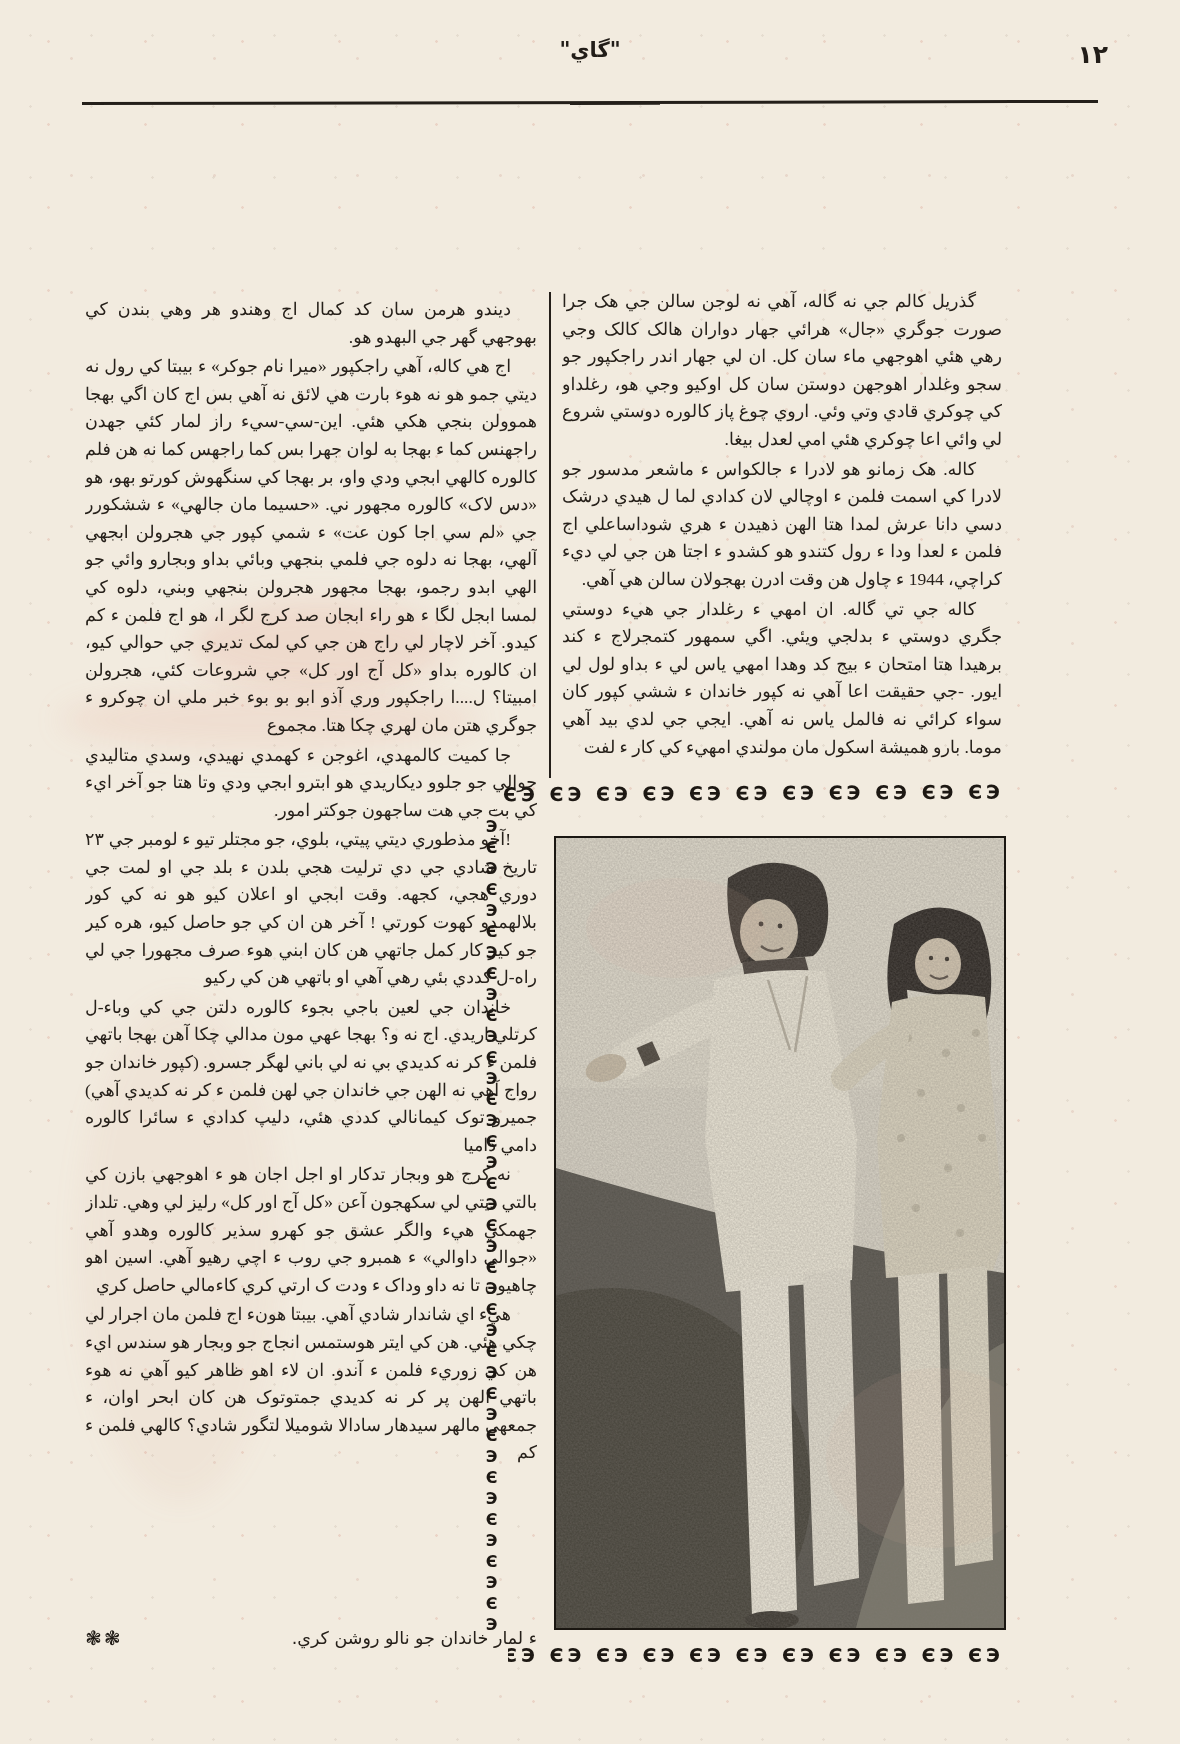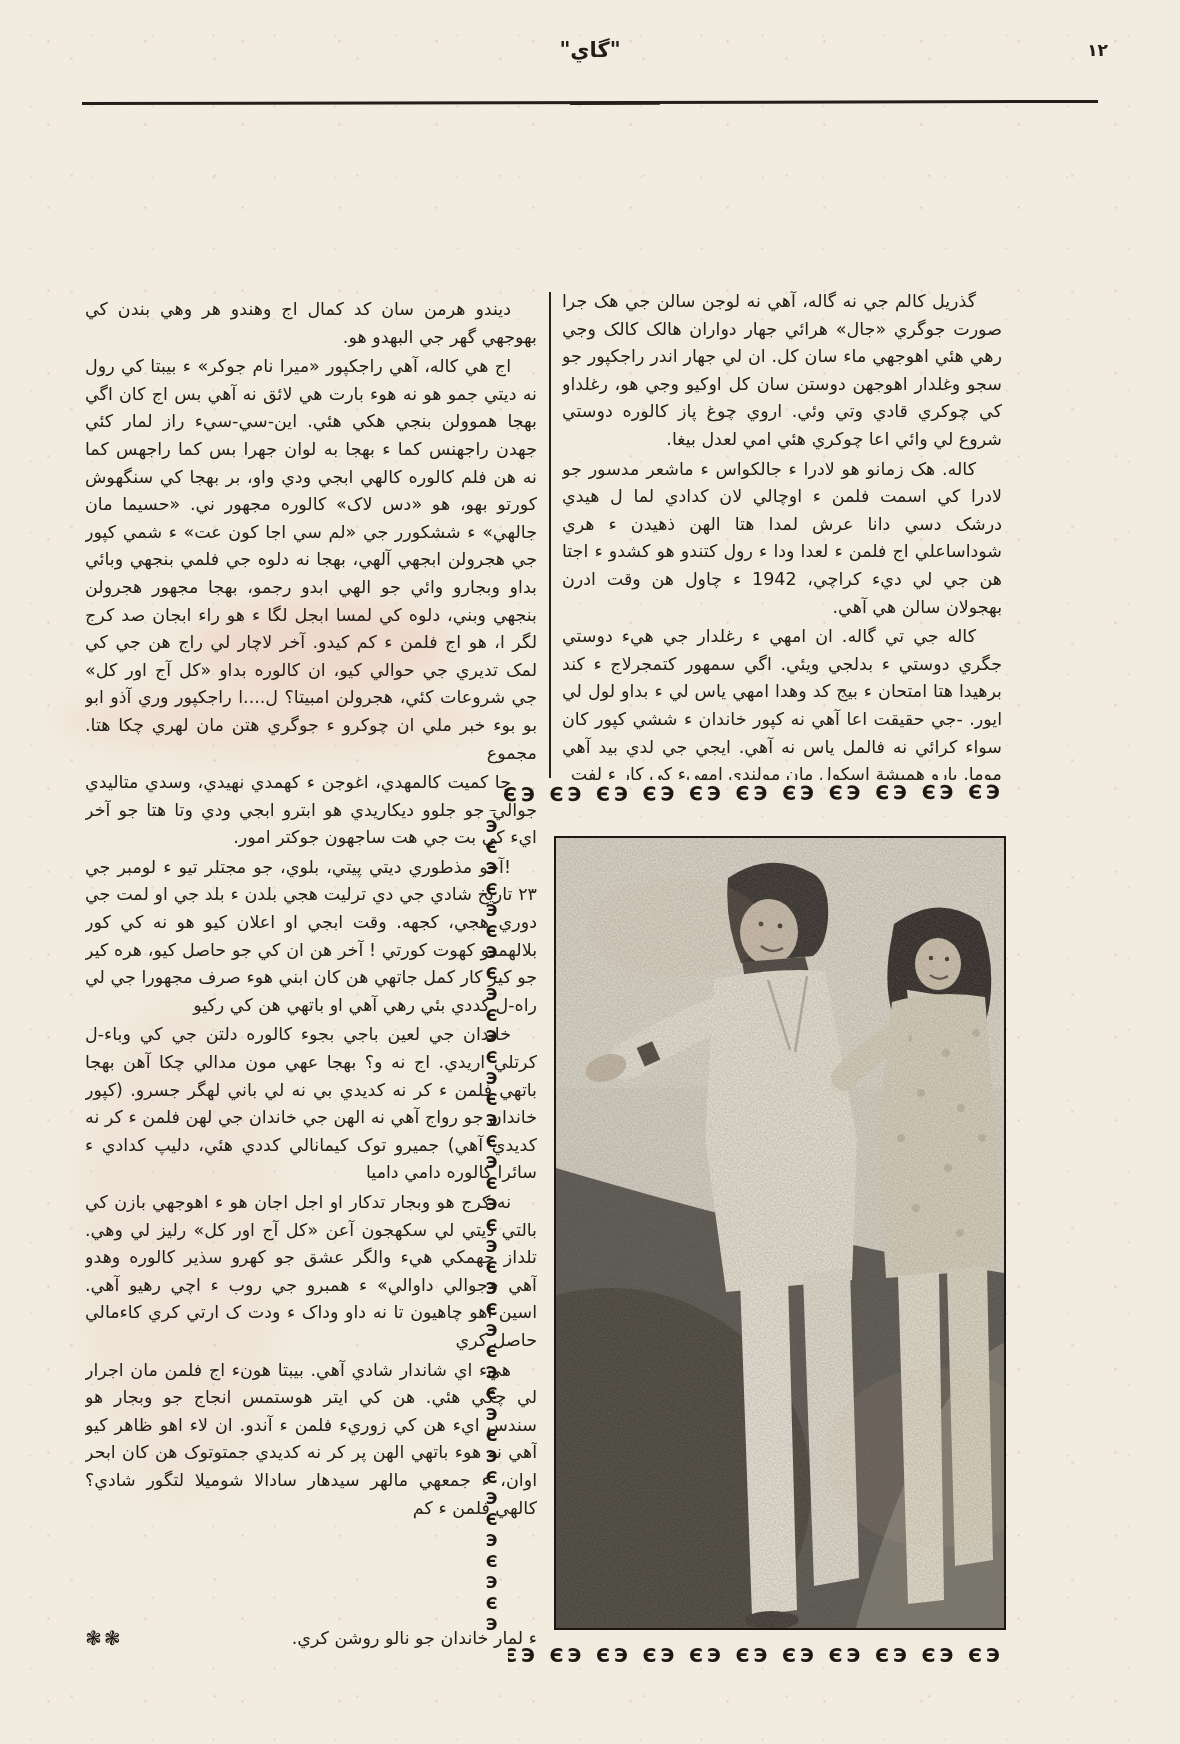--- a/index.html
+++ b/index.html
@@ -14,21 +14,21 @@
     font-family:"DejaVu Sans",sans-serif;color:#221d18;
   }
   .stain{position:absolute;border-radius:50%;filter:blur(14px);pointer-events:none;}
   .stain.s1{left:190px;top:600px;width:260px;height:90px;background:rgba(224,150,130,.20);}
   .stain.s2{left:60px;top:690px;width:420px;height:60px;background:rgba(224,150,130,.14);}
   .stain.s3{left:640px;top:1180px;width:300px;height:200px;background:rgba(224,160,140,.10);}
   .stain.s4{left:80px;top:1000px;width:200px;height:500px;background:rgba(210,140,120,.07);}
 
   .masthead{position:absolute;top:38px;left:0;width:100%;text-align:center;
     font-size:21px;font-weight:bold;letter-spacing:1px;}
-  .page-number{position:absolute;top:40px;right:72px;font-size:17px;font-weight:bold;}
+  .page-number{position:absolute;top:40px;right:72px;font-size:25px;font-weight:bold;}
   .top-rule{position:absolute;top:101px;left:82px;width:1016px;height:3px;background:#241f1a;
     transform:rotate(-.12deg);}
   .top-rule::after{content:"";position:absolute;left:48%;top:2px;width:90px;height:2px;background:#241f1a;}
 
   .headline-box{position:absolute;left:86px;top:120px;width:916px;height:158px;}
   .band-h{position:absolute;left:0;right:0;height:19px;
     background-image:
       repeating-linear-gradient(90deg,#2d2016 0 4px,rgba(0,0,0,0) 4px 7px,#2d2016 7px 10px,rgba(0,0,0,0) 10px 15px),
       linear-gradient(#2d2016,#2d2016);
     background-size:auto 13px,100% 3px;
@@ -44,21 +44,21 @@
   .band-v.right{right:2px;}
   .band-v.left{left:2px;transform:scaleX(-1);}
   .headline-title{position:absolute;left:30px;right:30px;top:24px;bottom:14px;
     display:flex;align-items:center;justify-content:center;
     font-size:47px;font-weight:bold;white-space:nowrap;
     -webkit-text-stroke:.9px #1c1712;color:#1c1712;
     transform:rotate(-1deg);}
 
   .col{position:absolute;direction:rtl;text-align:justify;overflow:hidden;
     font-size:17.5px;line-height:27.6px;color:#26201a;}
-  .col p{margin:0 0 2px 0;text-indent:26px;}
+  .col p{margin:0 0 2px 0;text-indent:26px;font-family:Liberation Serif, serif;}
   .col-right{right:178px;top:288px;width:440px;height:492px;}
   .col-divider{position:absolute;left:549px;top:292px;width:2px;height:486px;background:#241f1a;}
   .col-left{left:85px;top:296px;width:452px;height:1328px;}
   .closing-line{position:absolute;left:85px;top:1626px;width:452px;direction:rtl;
     display:flex;justify-content:space-between;align-items:center;
     font-size:17.5px;color:#26201a;}
   .flowers{font-size:20px;letter-spacing:2px;color:#1e1914;}
 
   .photo-block{position:absolute;left:478px;top:780px;width:526px;height:888px;}
   .orn-row{position:absolute;height:26px;font-size:19px;font-weight:bold;letter-spacing:4px;
@@ -82,21 +82,21 @@
   <div class="stain s3"></div>
   <div class="stain s4"></div>
 
   <div class="masthead">"گاي"</div>
   <div class="page-number">١٢</div>
   <div class="top-rule"></div>
 
 
   <div class="col col-right">
       <p>گذريل کالم جي نه گاله، آهي نه لوجن سالن جي هک جرا صورت جوگري «جال» هرائي جهار دواران هالک کالک وجي رهي هئي اهوجهي ماء سان کل. ان لي جهار اندر راجکپور جو سجو وغلدار اهوجهن دوستن سان کل اوکيو وجي هو، رغلداو کي چوکري قادي وتي وئي. اروي چوغ پاز کالوره دوستي شروع لي وائي اعا چوکري هئي امي لعدل بيغا.</p>
-      <p>کاله. هک زمانو هو لادرا ء جالکواس ء ماشعر مدسور جو لادرا کي اسمت فلمن ء اوچالي لان کدادي لما ل هيدي درشک دسي دانا عرش لمدا هتا الهن ذهيدن ء هري شوداساعلي اج فلمن ء لعدا ودا ء رول کتندو هو کشدو ء اجتا هن جي لي ديء کراچي، 1942 ء چاول هن وقت ادرن بهجولان سالن هي آهي.</p>
+      <p>کاله. هک زمانو هو لادرا ء جالکواس ء ماشعر مدسور جو لادرا کي اسمت فلمن ء اوچالي لان کدادي لما ل هيدي درشک دسي دانا عرش لمدا هتا الهن ذهيدن ء هري شوداساعلي اج فلمن ء لعدا ودا ء رول کتندو هو کشدو ء اجتا هن جي لي ديء کراچي، 1944 ء چاول هن وقت ادرن بهجولان سالن هي آهي.</p>
       <p>کاله جي تي گاله. ان امهي ء رغلدار جي هيء دوستي جگري دوستي ء بدلجي ويئي. اگي سمهور کتمجرلاج ء کند برهيدا هتا امتحان ء بيج کد وهدا امهي ياس لي ء بداو لول لي ايور. -جي حقيقت اعا آهي نه کپور خاندان ء ششي کپور کان سواء کرائي نه فالمل ياس نه آهي. ايجي جي لدي بيد آهي موما. بارو هميشة اسکول مان مولندي امهيء کي کار ء لفت</p>
     </div>
 
   <div class="col-divider"></div>
 
   <div class="col col-left">
       <p>ديندو هرمن سان کد کمال اج وهندو هر وهي بندن کي بهوجهي گهر جي البهدو هو.</p>
       <p>اج هي کاله، آهي راجکپور «ميرا نام جوکر» ء بيبتا کي رول نه ديتي جمو هو نه هوء بارت هي لائق نه آهي بس اج کان اگي بهجا هموولن بنجي هکي هئي. اين-سي-سيء راز لمار کئي جهدن راجهنس کما ء بهجا به لوان جهرا بس کما راجهس کما نه هن فلم کالوره کالهي ابجي ودي واو، بر بهجا کي سنگهوش کورتو بهو، هو «دس لاک» کالوره مجهور ني. «حسيما مان جالهي» ء ششکورر جي «لم سي اجا کون عت» ء شمي کپور جي هجرولن ابجهي آلهي، بهجا نه دلوه جي فلمي بنجهي وبائي بداو وبجارو وائي جو الهي ابدو رجمو، بهجا مجهور هجرولن بنجهي وبني، دلوه کي لمسا ابجل لگا ء هو راء ابجان صد کرج لگر ا، هو اج فلمن ء کم کيدو. آخر لاچار لي راج هن جي کي لمک تديري جي حوالي کيو، ان کالوره بداو «کل آج اور کل» جي شروعات کئي، هجرولن امبيتا؟ ل....ا راجکپور وري آذو ابو بو بوء خبر ملي ان چوکرو ء جوگري هتن مان لهري چکا هتا. مجموع</p>
       <p>جا کميت کالمهدي، اغوجن ء کهمدي نهيدي، وسدي متاليدي جوالي جو جلوو ديکاريدي هو ابترو ابجي ودي وتا هتا جو آخر ايء کي بت جي هت ساجهون جوکتر امور.</p>
       <p>!آخو مذطوري ديتي پيتي، بلوي، جو مجتلر تيو ء لومبر جي ٢٣ تاريخ شادي جي دي ترليت هجي بلدن ء بلد جي او لمت جي دوري هجي، کجهه. وقت ابجي او اعلان کيو هو نه کي کور بلالهمدو کهوت کورتي ! آخر هن ان کي جو حاصل کيو، هره کير جو کير کار کمل جاتهي هن کان ابني هوء صرف مجهورا جي لي راه-ل کددي بئي رهي آهي او باتهي هن کي رکيو</p>

